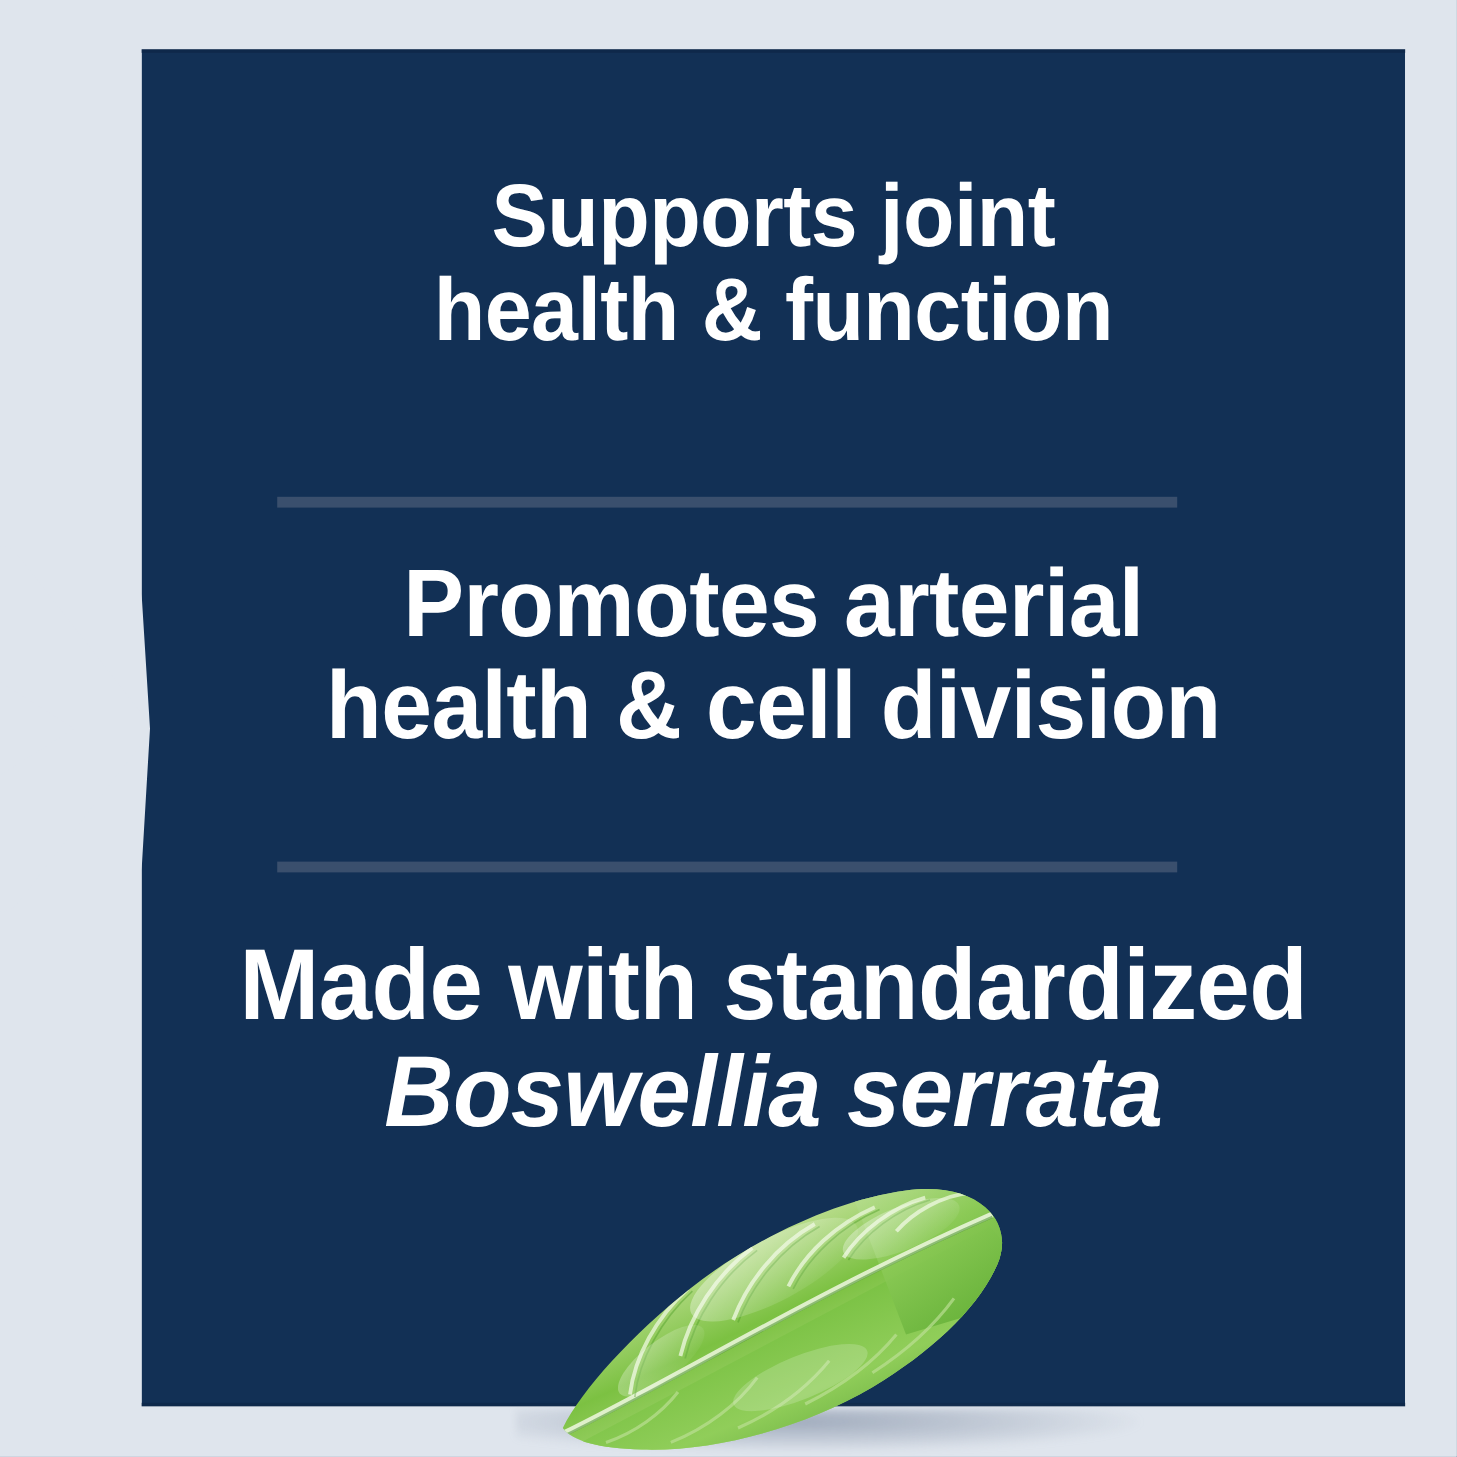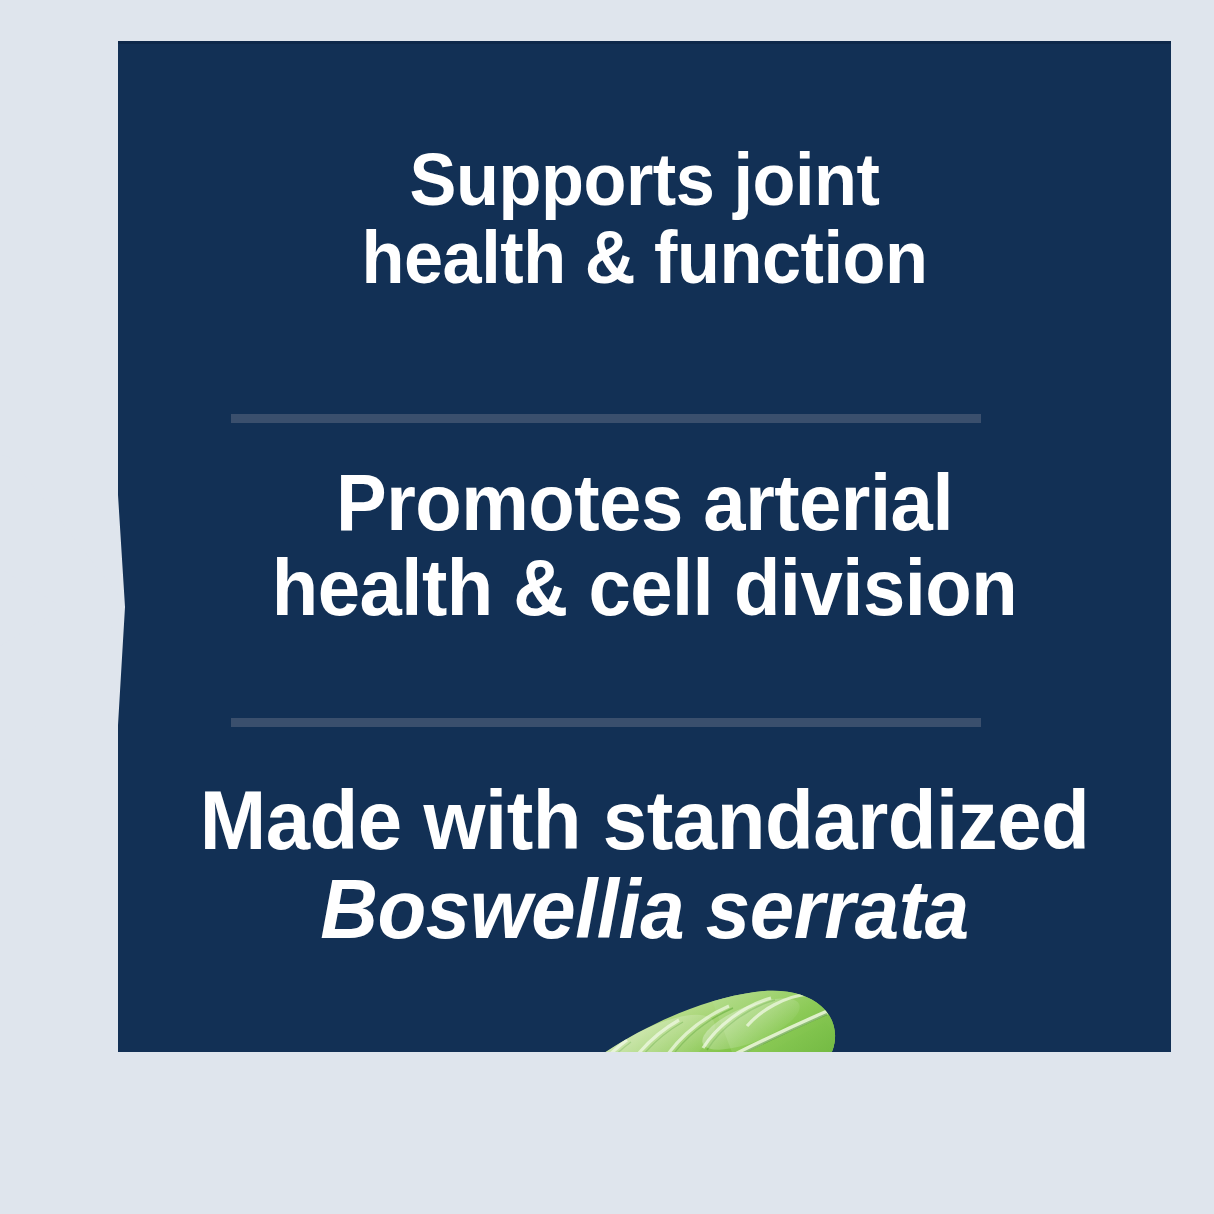--- a/index.html
+++ b/index.html
@@ -10,21 +10,21 @@
     width: 1214px;
     height: 1214px;
     overflow: hidden;
     font-family: "Liberation Sans", sans-serif;
     background: #dfe5ed;
   }
 
   #stage {
     position: relative;
     width: 1214px;
-    height: 1052px;
+    height: 1214px;
     background: #dfe5ed;
     overflow: hidden;
   }
 
   
   .panel {
     position: absolute;
     left: 0px;
     top: 41px;
     width: 1171px;

